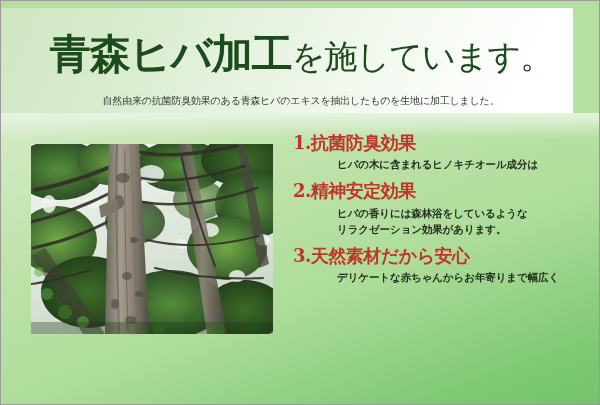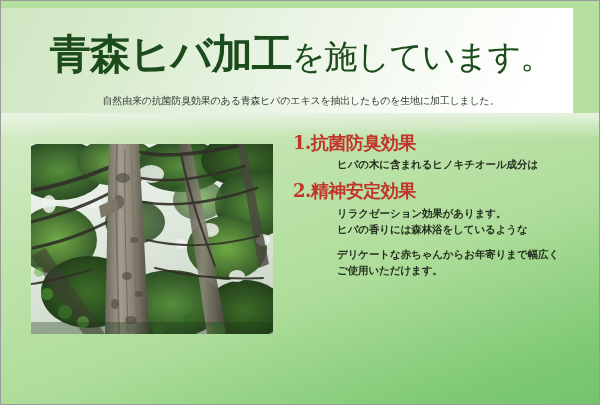--- a/index.html
+++ b/index.html
@@ -275,26 +275,26 @@
     <div class="feature">
       <div class="feature-head"><span class="num">1.</span><span>抗菌防臭効果</span></div>
       <div class="feature-desc">
         <div>ヒバの木に含まれるヒノキチオール成分は</div>
       </div>
     </div>
 
     <div class="feature">
       <div class="feature-head"><span class="num">2.</span><span>精神安定効果</span></div>
       <div class="feature-desc">
+        <div>ヒバの香りには森林浴をしているような</div>
         <div>リラクゼーション効果があります。</div>
-        <div>ヒバの香りには森林浴をしているような</div>
       </div>
     </div>
 
     <div class="feature">
+      <div class="feature-head"><span class="num">3.</span><span>天然素材だから安心</span></div>
       <div class="feature-desc">
         <div>デリケートな赤ちゃんからお年寄りまで幅広く</div>
-        <div>ご使用いただけます。</div>
       </div>
     </div>
 
   </div>
 </div>
 
 </body></html>

